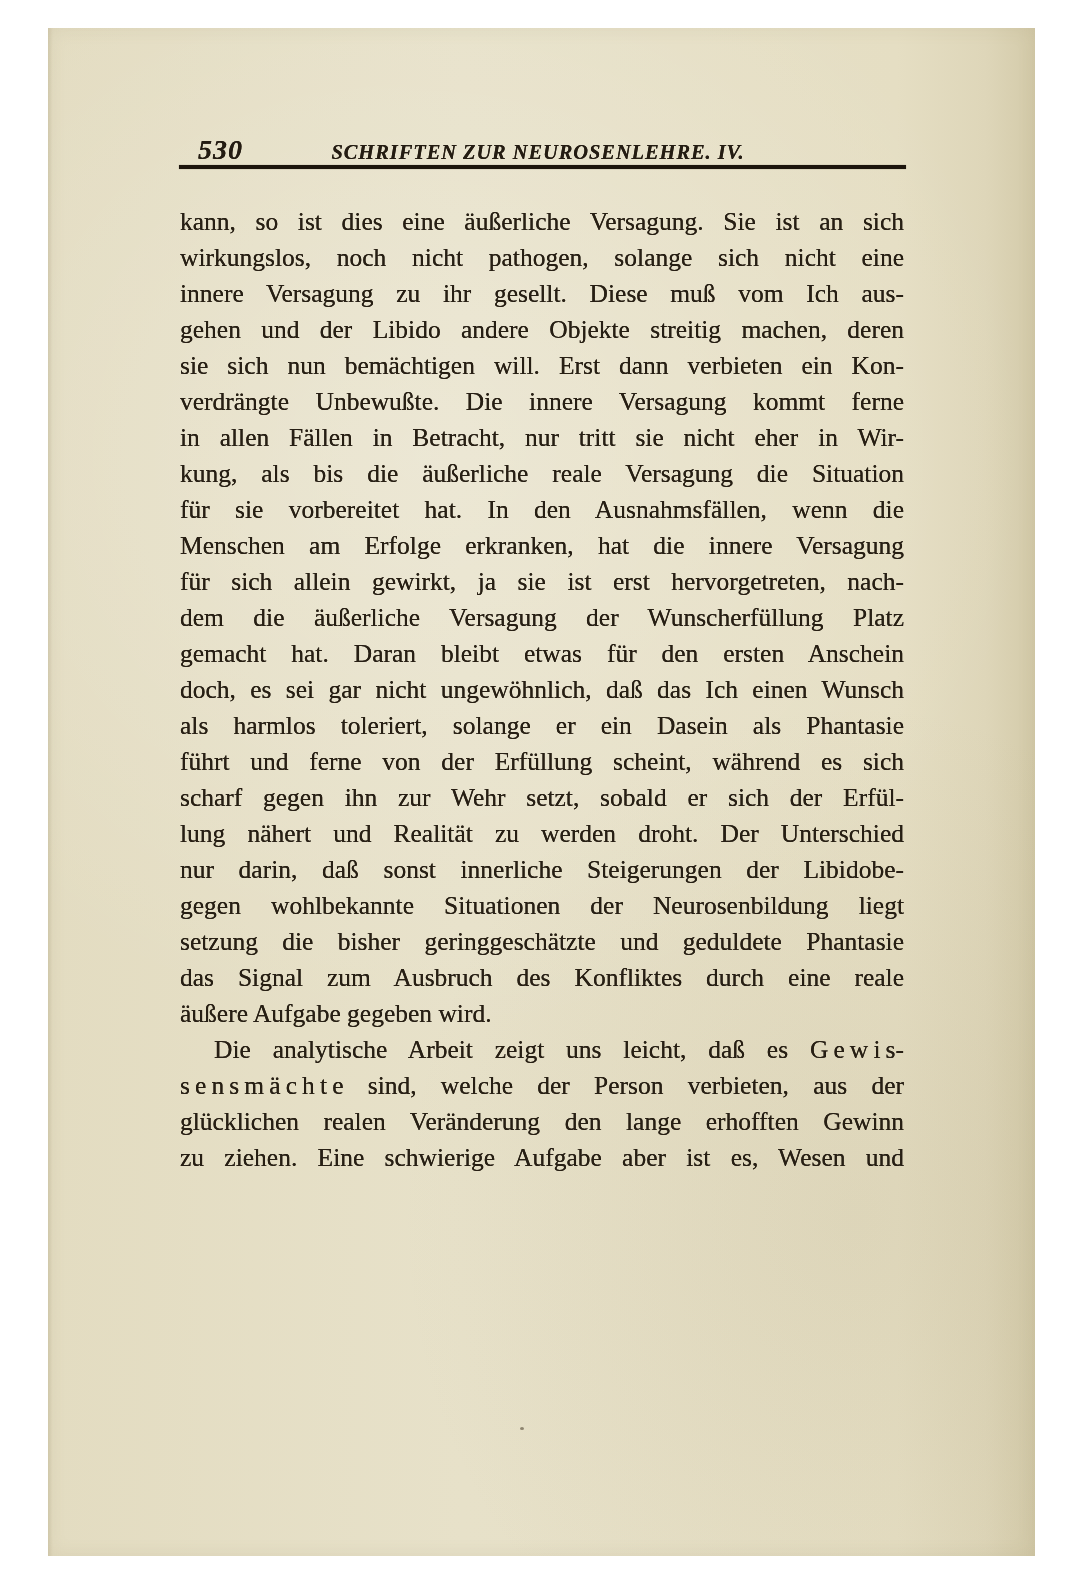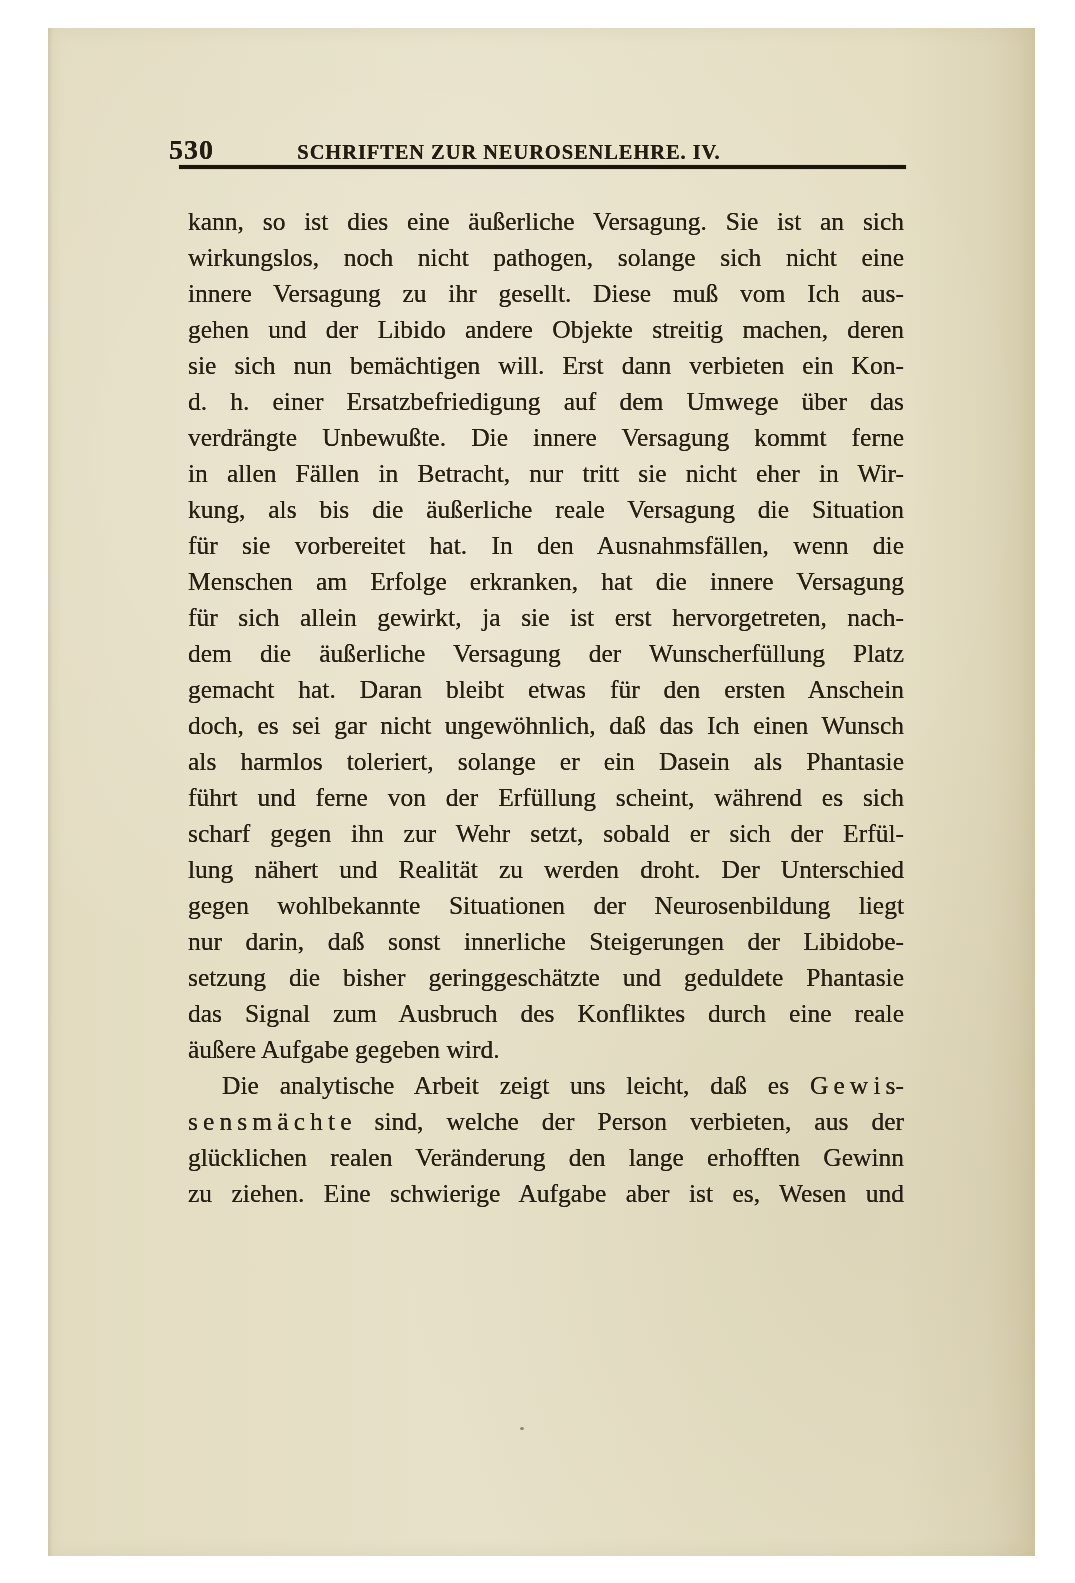--- a/index.html
+++ b/index.html
@@ -33,25 +33,26 @@
     position: absolute;
     left: 472px;
     top: 1399px;
     width: 4px;
     height: 3px;
     border-radius: 50%;
     background: rgba(70,58,40,0.55);
   }
   .header {
     position: absolute;
-    left: 119px;
+    left: 148px;
     top: 102px;
     width: 724px;
     height: 36px;
     color: #241c12;
+    font-style: italic;
   }
   .pagenum {
     position: absolute;
     left: 2px;
     top: 4px;
     font-weight: 700;
     font-size: 28px;
     letter-spacing: 1px;
     text-shadow: 0 0 0.5px currentColor;
   }
@@ -85,21 +86,20 @@
     color: #271f14;
   }
   .ln {
     height: 36px;
     line-height: 36px;
     font-size: 25.5px;
     text-align: justify;
     text-align-last: justify;
     overflow: hidden;
     text-shadow: 0 0 0.5px currentColor;
-    margin-left: 8px;
   }
   .ln.end {
     text-align-last: left;
   }
   .ln.ind {
     text-indent: 34px;
   }
 </style>
 </head>
 <body>
@@ -112,36 +112,35 @@
   </div>
 
   <div class="rule"></div>
 
   <div class="textblock">
     <div class="ln">kann, so ist dies eine äußerliche Versagung. Sie ist an sich</div>
     <div class="ln">wirkungslos, noch nicht pathogen, solange sich nicht eine</div>
     <div class="ln">innere Versagung zu ihr gesellt. Diese muß vom Ich aus-</div>
     <div class="ln">gehen und der Libido andere Objekte streitig machen, deren</div>
     <div class="ln">sie sich nun bemächtigen will. Erst dann verbieten ein Kon-</div>
-    <div class="ln">d. h. einer Ersatzbefriedigung auf dem Umwege über das</div>
     <div class="ln">verdrängte Unbewußte. Die innere Versagung kommt ferne</div>
     <div class="ln">in allen Fällen in Betracht, nur tritt sie nicht eher in Wir-</div>
     <div class="ln">kung, als bis die äußerliche reale Versagung die Situation</div>
     <div class="ln">für sie vorbereitet hat. In den Ausnahmsfällen, wenn die</div>
     <div class="ln">Menschen am Erfolge erkranken, hat die innere Versagung</div>
     <div class="ln">für sich allein gewirkt, ja sie ist erst hervorgetreten, nach-</div>
     <div class="ln">dem die äußerliche Versagung der Wunscherfüllung Platz</div>
     <div class="ln">gemacht hat. Daran bleibt etwas für den ersten Anschein</div>
     <div class="ln">doch, es sei gar nicht ungewöhnlich, daß das Ich einen Wunsch</div>
     <div class="ln">als harmlos toleriert, solange er ein Dasein als Phantasie</div>
     <div class="ln">führt und ferne von der Erfüllung scheint, während es sich</div>
     <div class="ln">scharf gegen ihn zur Wehr setzt, sobald er sich der Erfül-</div>
     <div class="ln">lung nähert und Realität zu werden droht. Der Unterschied</div>
+    <div class="ln">nur darin, daß sonst innerliche Steigerungen der Libidobe-</div>
     <div class="ln">gegen wohlbekannte Situationen der Neurosenbildung liegt</div>
-    <div class="ln">nur darin, daß sonst innerliche Steigerungen der Libidobe-</div>
     <div class="ln">setzung die bisher geringgeschätzte und geduldete Phantasie</div>
     <div class="ln">das Signal zum Ausbruch des Konfliktes durch eine reale</div>
     <div class="ln end">äußere Aufgabe gegeben wird.</div>
     <div class="ln ind">Die analytische Arbeit zeigt uns leicht, daß es G e w i s-</div>
     <div class="ln">s e n s m ä c h t e sind, welche der Person verbieten, aus der</div>
     <div class="ln">glücklichen realen Veränderung den lange erhofften Gewinn</div>
     <div class="ln">zu ziehen. Eine schwierige Aufgabe aber ist es, Wesen und</div>
   </div>
 
 </div>

